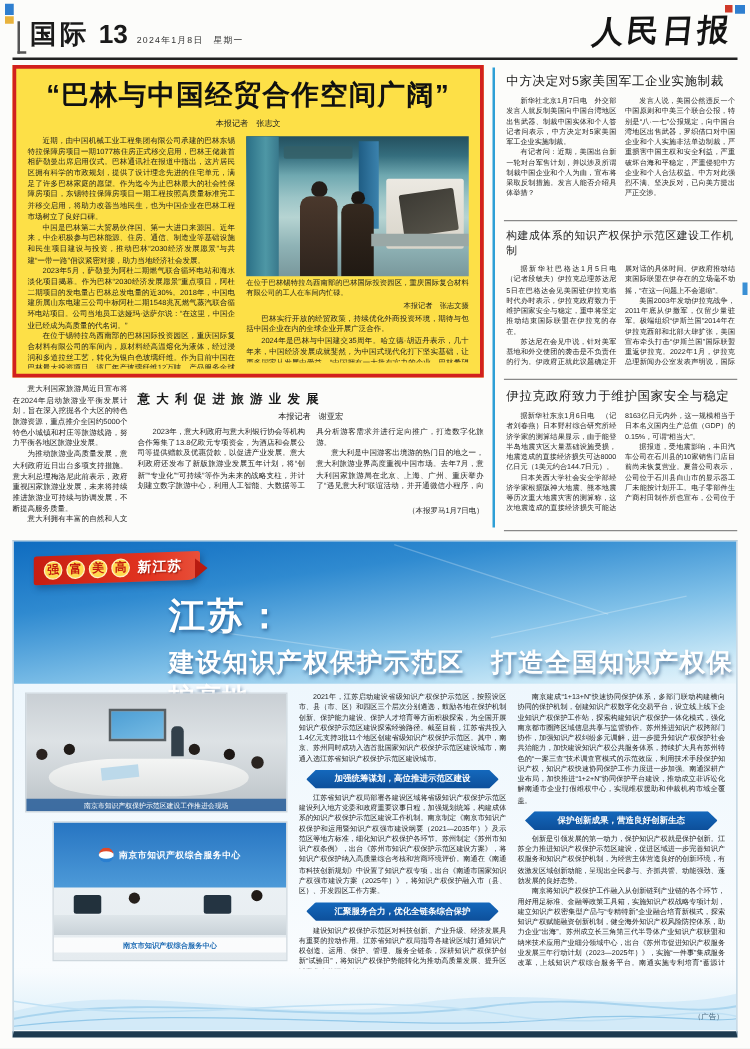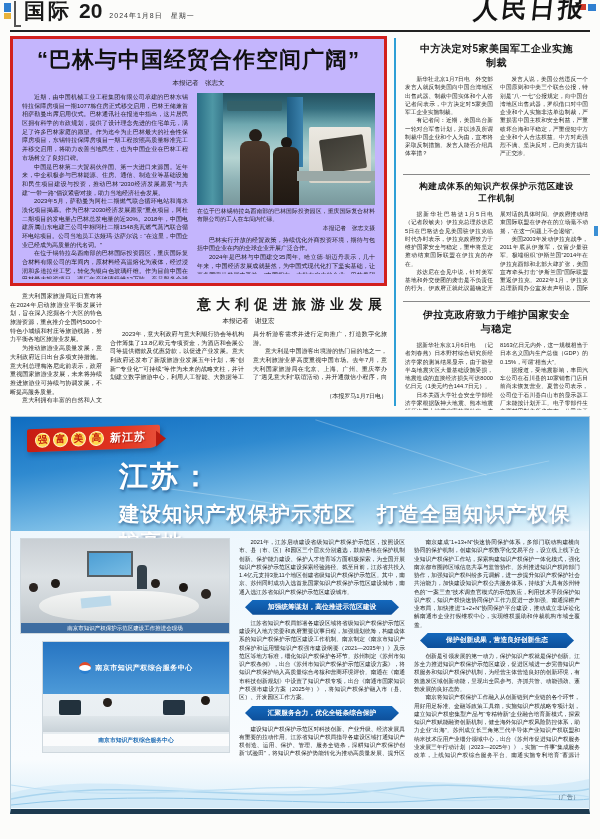--- a/index.html
+++ b/index.html
@@ -10,64 +10,64 @@
   
   .reg-mark { position:absolute; }
   .rm-tl-blue { left:4px; top:3px; width:7px; height:9px; background:#2f7fd0; }
   .rm-tl-gold { left:4px; top:13px; width:7px; height:6px; background:#e8b23c; }
   .rm-tr-blue { right:4px; top:4px; width:8px; height:7px; background:#2f7fd0; }
   .rm-tr-red  { right:14px; top:4px; width:6px; height:6px; background:#d03a2a; }
   .rm-r-blue  { right:2px; top:226px; width:4px; height:10px; background:#3a8fd4; }
 
   
   .header { display:flex; justify-content:space-between; align-items:flex-end;
-            margin:0 10px; padding:10px 4px 5px; border-bottom:2px solid #222; height:32px; }
+            margin:0 10px; padding:10px 4px 5px; border-bottom:2px solid #222; height:48px; }
   .section-wrap { position:relative; padding-left:10px; display:flex; align-items:baseline; gap:7px; }
   .bracket { position:absolute; left:0; top:4px; width:7px; height:26px;
              border-left:2px solid #555; border-bottom:2px solid #555; }
   .section-title { font-size:21px; font-weight:bold; letter-spacing:3px; }
   .page-num { font-size:21px; font-weight:bold; }
   .header-date { font-size:7px; color:#333; padding-bottom:3px; letter-spacing:1px; }
   .masthead { font-family:"Liberation Serif","DejaVu Serif",serif; font-size:25px; font-weight:bold;
               letter-spacing:3px; transform:skewX(-7deg) rotate(-1deg); color:#141414; }
 
   
   .main-row { display:flex; margin:4px 10px 0; height:374px; gap:7px; }
   .left-zone { width:377px; display:flex; flex-direction:column; }
   .v-divider { width:0; border-left:2px solid #2e9fd6; margin-top:2px; height:368px; }
   .right-zone { flex:1; overflow:hidden; display:flex; flex-direction:column; }
 
   
-  .redbox { border:3px solid #d2201e; height:250px; padding:6px 9px 4px; overflow:hidden; background:#c4b5fd; }
+  .redbox { border:3px solid #d2201e; height:250px; padding:6px 9px 4px; overflow:hidden; background:#fde047; }
   .lead-headline { font-size:22px; font-weight:900; text-align:center; letter-spacing:1px; color:#111; }
   .lead-byline { font-size:6.5px; text-align:center; margin:4px 0 5px; color:#222; }
   .lead-cols { display:flex; gap:9px; }
   .lead-left { flex:1; height:186px; overflow:hidden; }
   .news-p { font-size:6px; line-height:1.45; text-align:justify; text-indent:2em; color:#1c1c1c; }
   .lead-right { width:178px; }
   .photo-factory { position:relative; width:178px; height:112px; overflow:hidden;
        background:linear-gradient(180deg,#24505e 0%,#356e7e 14%,#6fa8b0 28%,#9cc5c7 44%,#b6d4d2 58%,#8fb3b6 78%,#79989c 100%); }
   .pf-el { position:absolute; }
   .photo-caption { font-size:5.8px; line-height:1.45; text-align:justify; margin-top:2px; color:#1c1c1c; }
   .photo-credit { font-size:5.8px; text-align:right; color:#1c1c1c; }
   .lead-after { margin-top:3px; height:38px; overflow:hidden; }
 
   
   .italy { margin-top:6px; height:112px; display:flex; gap:8px; overflow:hidden; }
   .italy-colA { width:92px; height:112px; overflow:hidden; }
   .italy-colB { flex:1; display:flex; flex-direction:column; }
-  .italy-headline { font-size:14px; font-weight:900; text-align:right; letter-spacing:5px; margin-top:4px; }
+  .italy-headline { font-size:10px; font-weight:900; text-align:left; letter-spacing:5px; margin-top:4px; }
   .italy-byline { font-size:6.5px; text-align:center; margin:3px 0 4px; }
   .italy-body { column-count:2; column-gap:9px; height:60px; overflow:hidden; }
   .italy-dateline { font-size:6px; text-align:right; margin-top:2px; }
 
   
   .r-art { padding:3px 2px 5px; }
   .r-art + .r-art { border-top:1px solid #888; }
-  .r-headline { font-size:10px; font-weight:700; text-align:center; margin:3px 13px 5px; letter-spacing:0.5px; }
+  .r-headline { font-size:10px; font-weight:400; text-align:left; margin:3px 0 5px; letter-spacing:0.5px; }
   .r-headline.small { font-size:8.6px; }
   .r-body { column-count:2; column-gap:7px; overflow:hidden; }
   .r-body .news-p { font-size:5.7px; }
   .h96 { height:94px; } .h84 { height:86px; } .h86 { height:88px; }
   .r-footer { border-top:1px solid #888; margin-top:2px; padding-top:4px; font-size:6px; text-align:center; color:#222; }
 
   
   .ad { margin:6px 10px 0; height:398px; border:1px solid #b7cedd; border-bottom:5px solid #1d3a4f;
         overflow:hidden; background:#f4fafd; position:relative; }
   .ad-banner { position:relative; height:114px;
@@ -76,21 +76,21 @@
   .ribbon { position:absolute; left:16px; top:10px; display:flex; align-items:center; gap:3px;
             background:linear-gradient(90deg,#c71d12,#e23420 70%,#e8503a); padding:4px 14px 4px 8px;
             transform:skewY(-2deg); border-radius:2px 2px 10px 2px; box-shadow:2px 3px 5px rgba(10,40,80,.35); }
   .ribbon:after { content:""; position:absolute; right:-14px; top:6px; border:8px solid transparent;
             border-left:10px solid #b81b10; }
   .circ { display:inline-flex; width:15px; height:15px; border-radius:50%; background:#ffd94d;
           color:#c41a0e; font-size:9.5px; font-weight:bold; align-items:center; justify-content:center;
           border:1px solid #fff2c0; }
   .ribbon-suffix { color:#fff; font-size:11px; font-weight:900; letter-spacing:1px; margin-left:3px;
           text-shadow:1px 1px 1px rgba(120,20,10,.6); }
-  .ad-title { position:absolute; left:108px; top:40px; color:#fff;font-family:Liberation Serif, serif; }
+  .ad-title { position:absolute; left:124px; top:40px; color:#fff;font-family:Liberation Serif, serif; }
   .ad-title-prefix { font-size:29px; font-weight:900; letter-spacing:2px;
           text-shadow:1px 2px 3px rgba(8,50,100,.55); }
   .ad-title-line { font-size:20.5px; font-weight:900; letter-spacing:1px; margin-top:3px;
           text-shadow:1px 2px 3px rgba(8,50,100,.55); }
 
   .ad-body { display:flex; gap:9px; padding:7px 9px 0; height:228px; overflow:hidden;
           background:linear-gradient(180deg,#eef7fd,#f9fcfe); }
   .ph-col { width:210px; }
   .photo-conf { position:relative; height:96px; overflow:hidden; border:1px solid #cfd8de;
           background:linear-gradient(180deg,#c9cfd4 0%,#dde2e5 40%,#cdd3d7 70%,#b9c0c5 100%); }
@@ -124,21 +124,21 @@
   <div class="reg-mark rm-tl-blue"></div>
   <div class="reg-mark rm-tl-gold"></div>
   <div class="reg-mark rm-tr-blue"></div>
   <div class="reg-mark rm-tr-red"></div>
   <div class="reg-mark rm-r-blue"></div>
 
   <div class="header">
     <div class="section-wrap">
       <span class="bracket"></span>
       <span class="section-title">国际</span>
-      <span class="page-num">20</span>
+      <span class="page-num">13</span>
       <span class="header-date">2024年1月8日　星期一</span>
     </div>
     <div class="masthead">人民日报</div>
   </div>
 
   <div class="main-row">
 
     <div class="left-zone">
 
       <div class="redbox">

